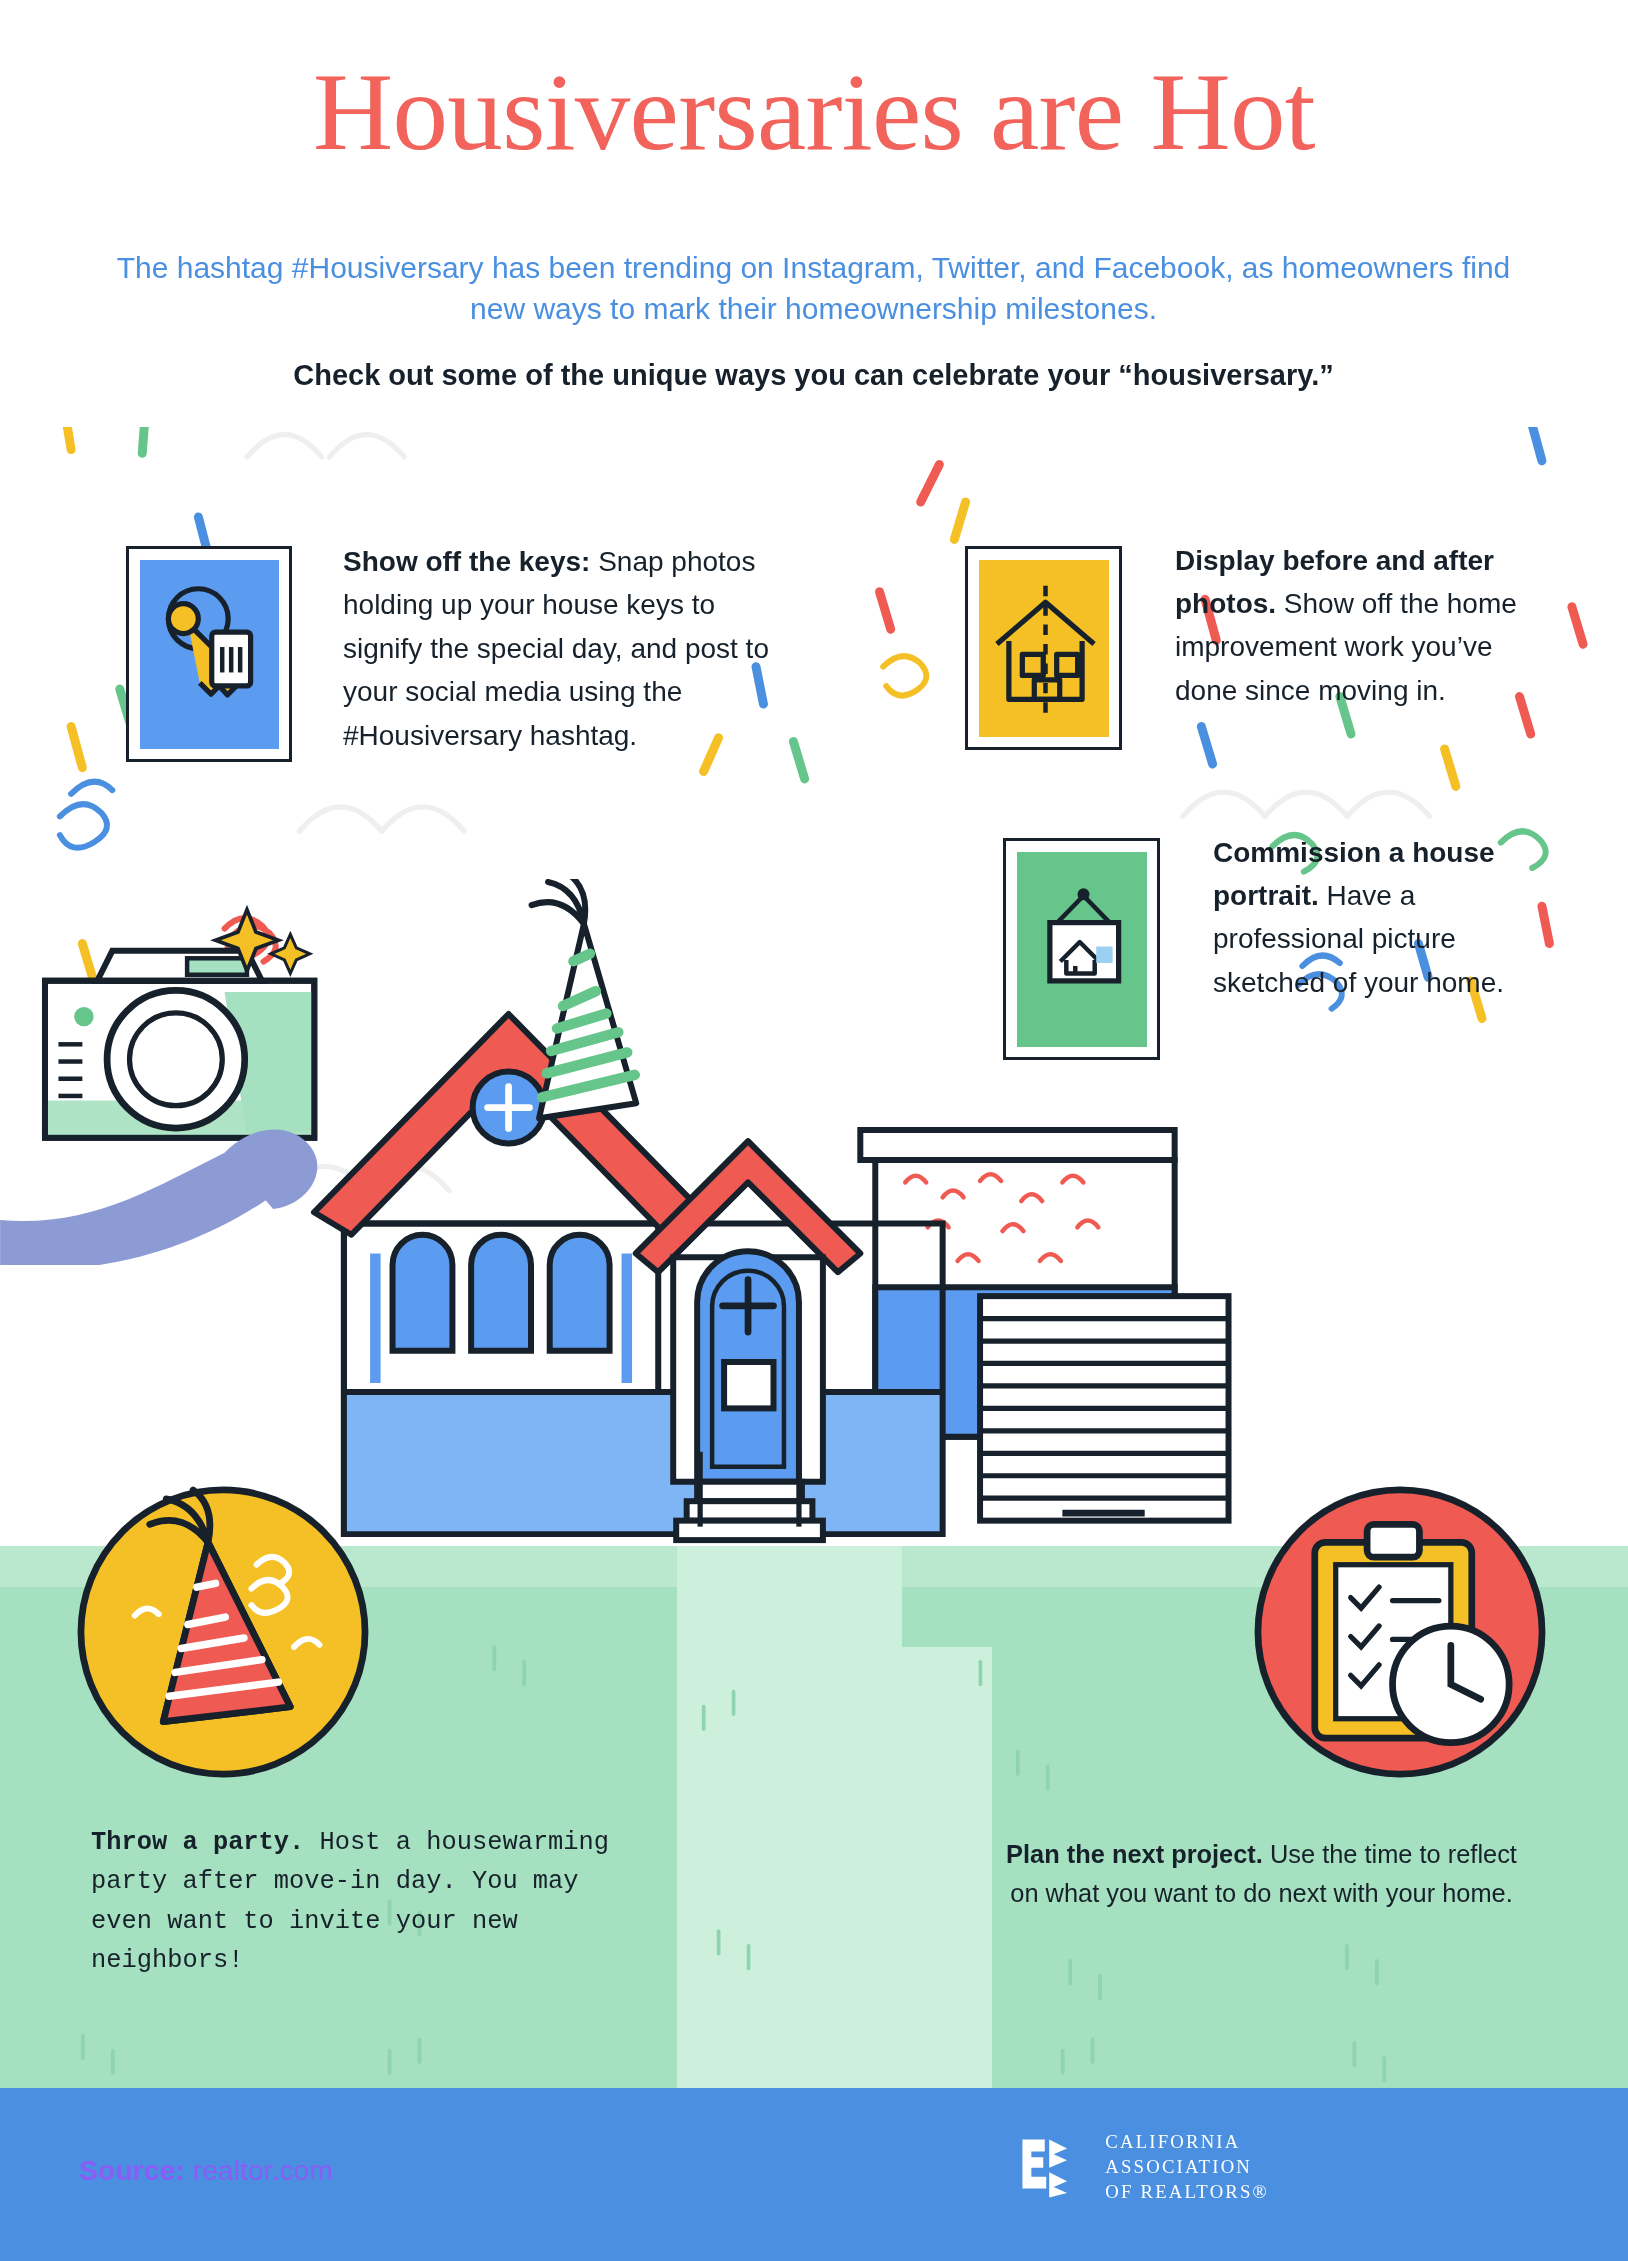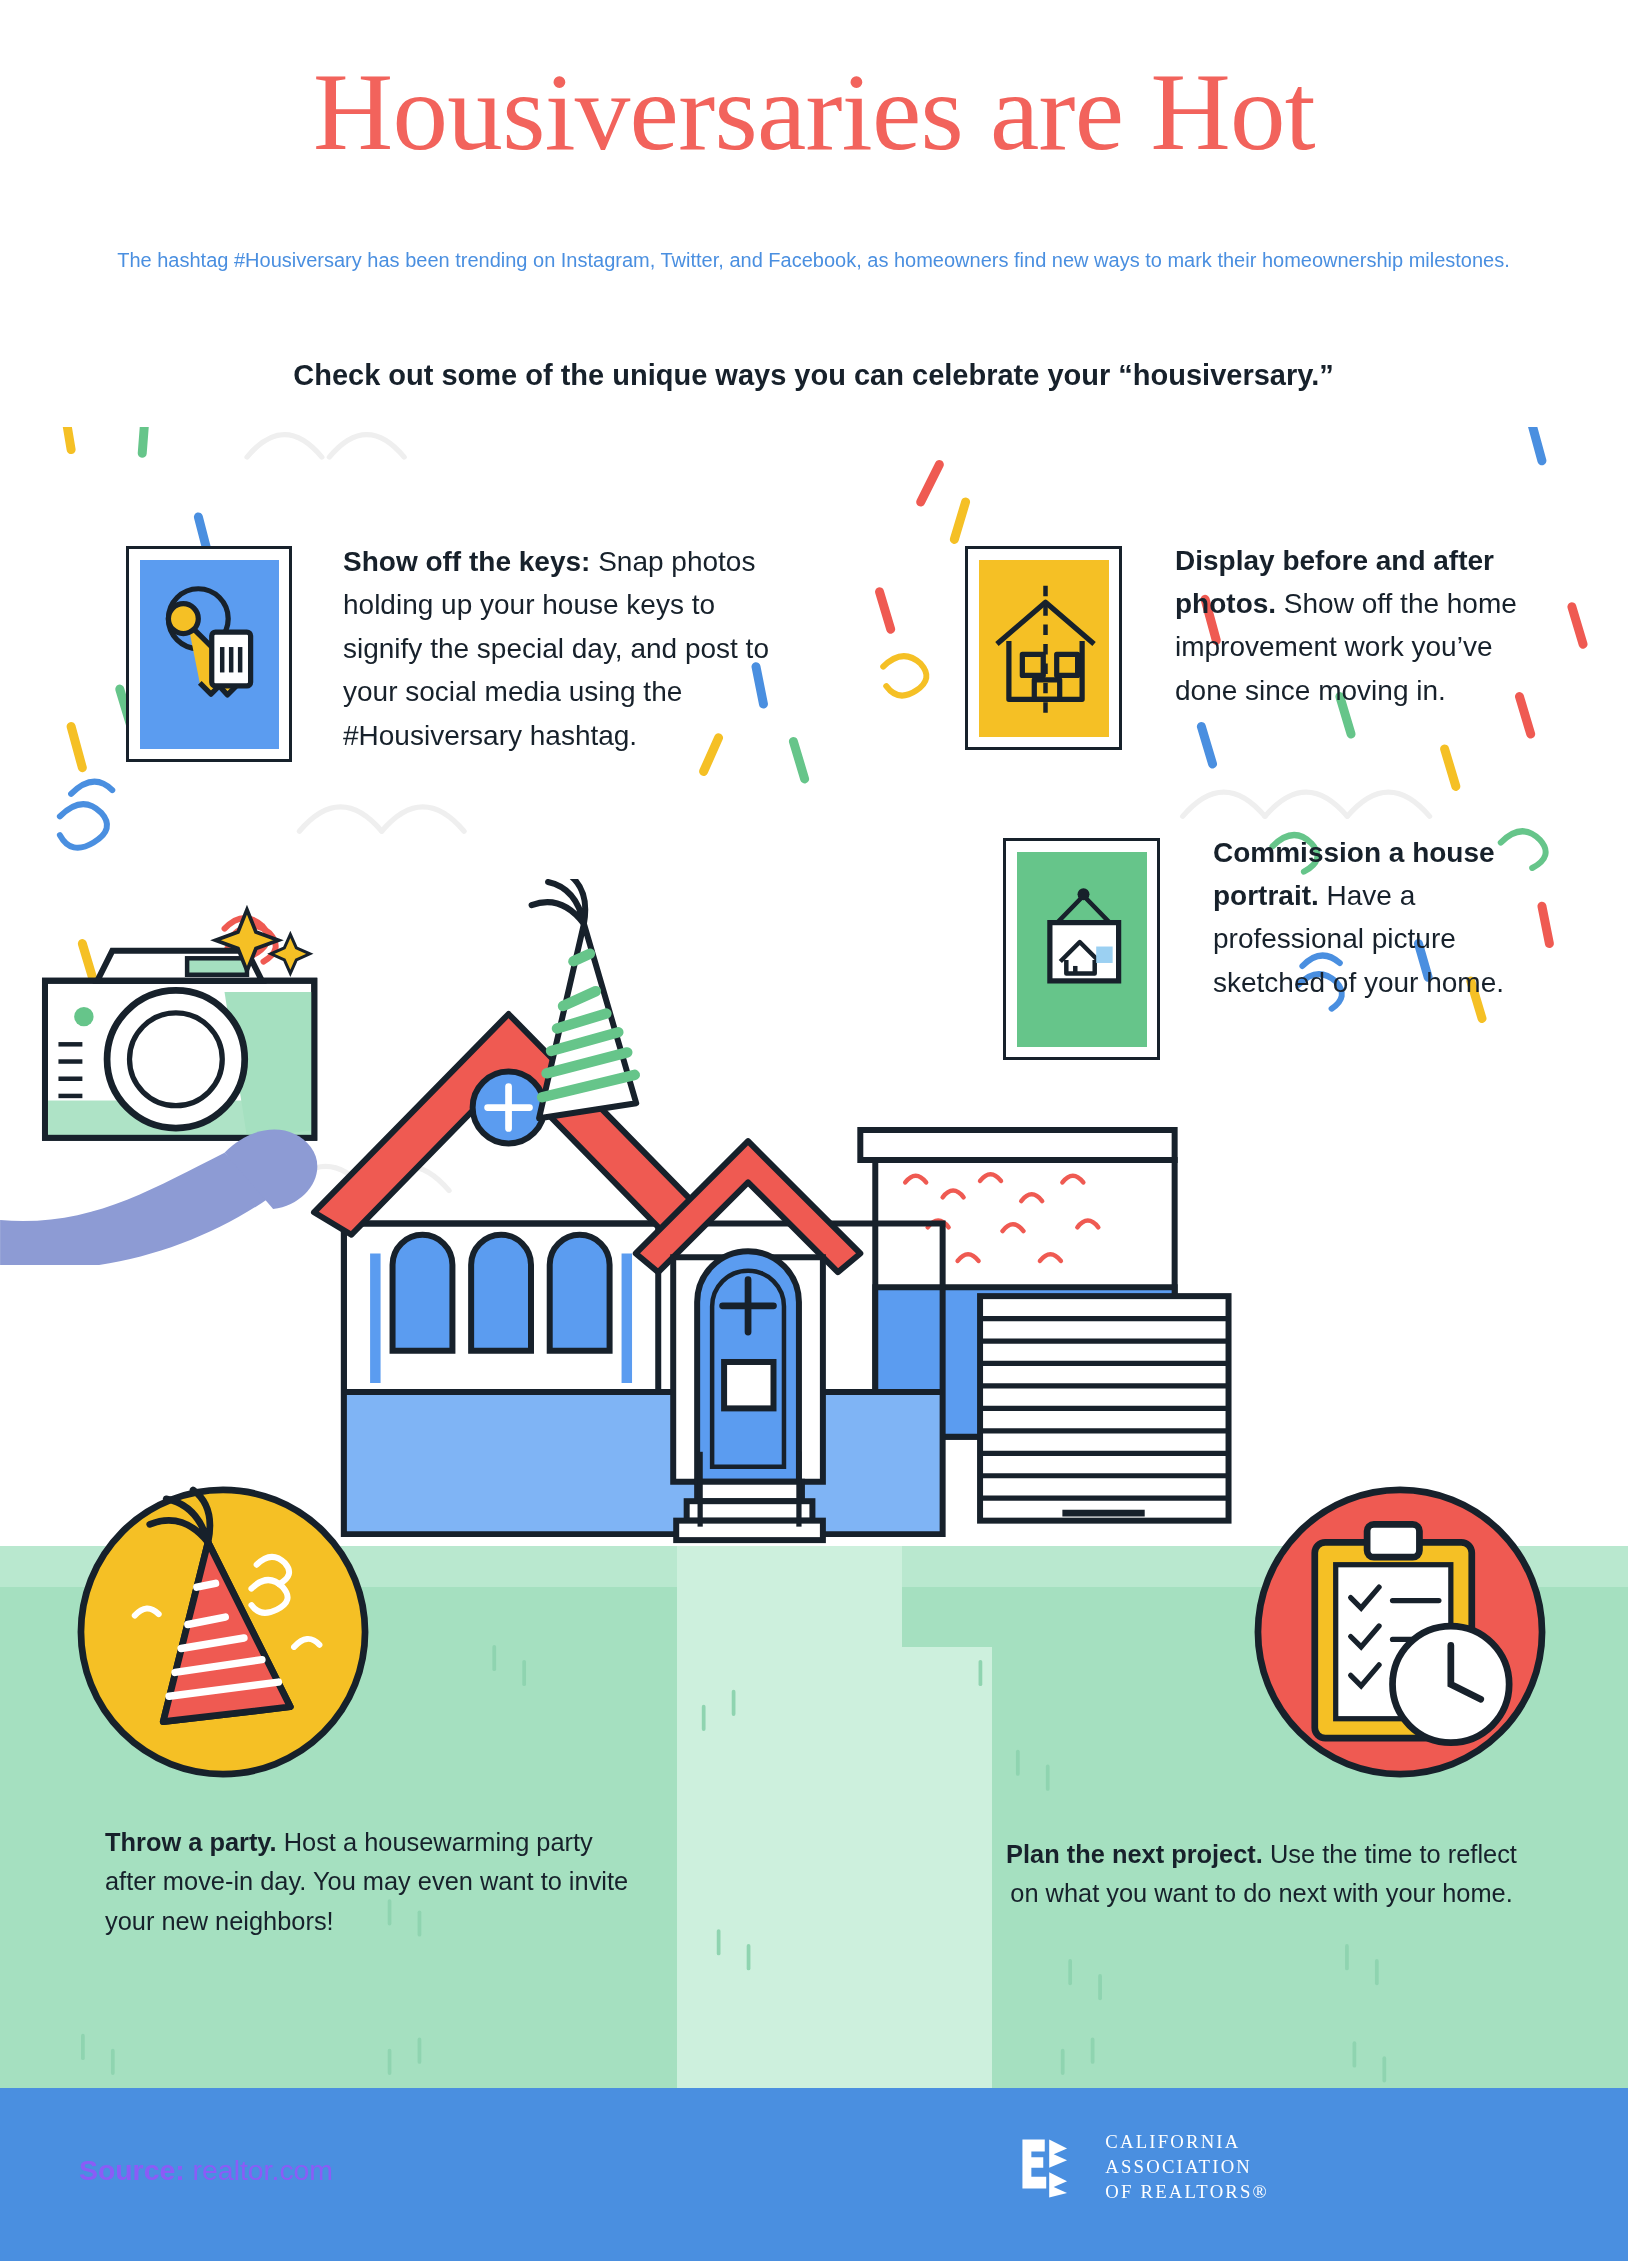--- a/index.html
+++ b/index.html
@@ -20,21 +20,21 @@
     font-family:"Liberation Serif", serif;
     font-size:111px;
     line-height:1;
     color:#f2635c;
     letter-spacing:-0.7px;
     font-weight:400;
   }
   .subtitle {
     position:absolute; left:112px; top:247px; width:1403px;
     text-align:center;
-    font-size:20px; line-height:1.38;
+    font-size:30px; line-height:1.38;
     color:#4a8fe0;
   }
   .checkout {
     position:absolute; left:112px; top:359px; width:1403px;
     text-align:center;
     font-size:29px;
     font-weight:bold;
     color:#17212b;
   }
 
@@ -430,21 +430,21 @@
     </g>
     <path d="M190 90 q-34 -42 -78 -24 M190 90 q-14 -50 -56 -58 M190 90 q10 -48 -20 -70" fill="none" stroke="#17212b" stroke-width="9" stroke-linecap="round"></path>
     <g fill="none" stroke="#ffffff" stroke-width="8" stroke-linecap="round">
       <path d="M255 120 q20 -20 38 -2 q14 16 -8 28"></path>
       <path d="M248 152 q22 -22 42 -2 q16 18 -8 30 q-22 11 -34 -6"></path>
       <path d="M92 188 q16 -18 32 -2"></path>
       <path d="M305 230 q18 -20 34 -3"></path>
     </g>
   </svg>
 
-  <div class="circle-tip-text" style="left:105px; top:1823px; width:531px; text-align:left;">
+  <div class="circle-tip-text" style="left:91px; top:1823px; width:531px; text-align:left;font-family:Liberation Mono, monospace;">
     <b>Throw a party.</b><span> Host a housewarming party after move-in day. You may even want to invite your new neighbors!</span>
   </div>
 
   <svg class="confetti" style="left:1243px;top:1475px;" width="314" height="314" viewBox="0 0 420 420">
     <circle cx="210" cy="210" r="190" fill="#ef5a52" stroke="#17212b" stroke-width="9"></circle>
 
     <rect x="96" y="90" width="210" height="262" rx="14" fill="#f5c025" stroke="#17212b" stroke-width="9"></rect>
     <rect x="124" y="120" width="154" height="206" fill="#ffffff" stroke="#17212b" stroke-width="7"></rect>
     <rect x="166" y="66" width="70" height="44" rx="9" fill="#ffffff" stroke="#17212b" stroke-width="9"></rect>
     <g stroke="#17212b" stroke-width="7" fill="none" stroke-linecap="round">

